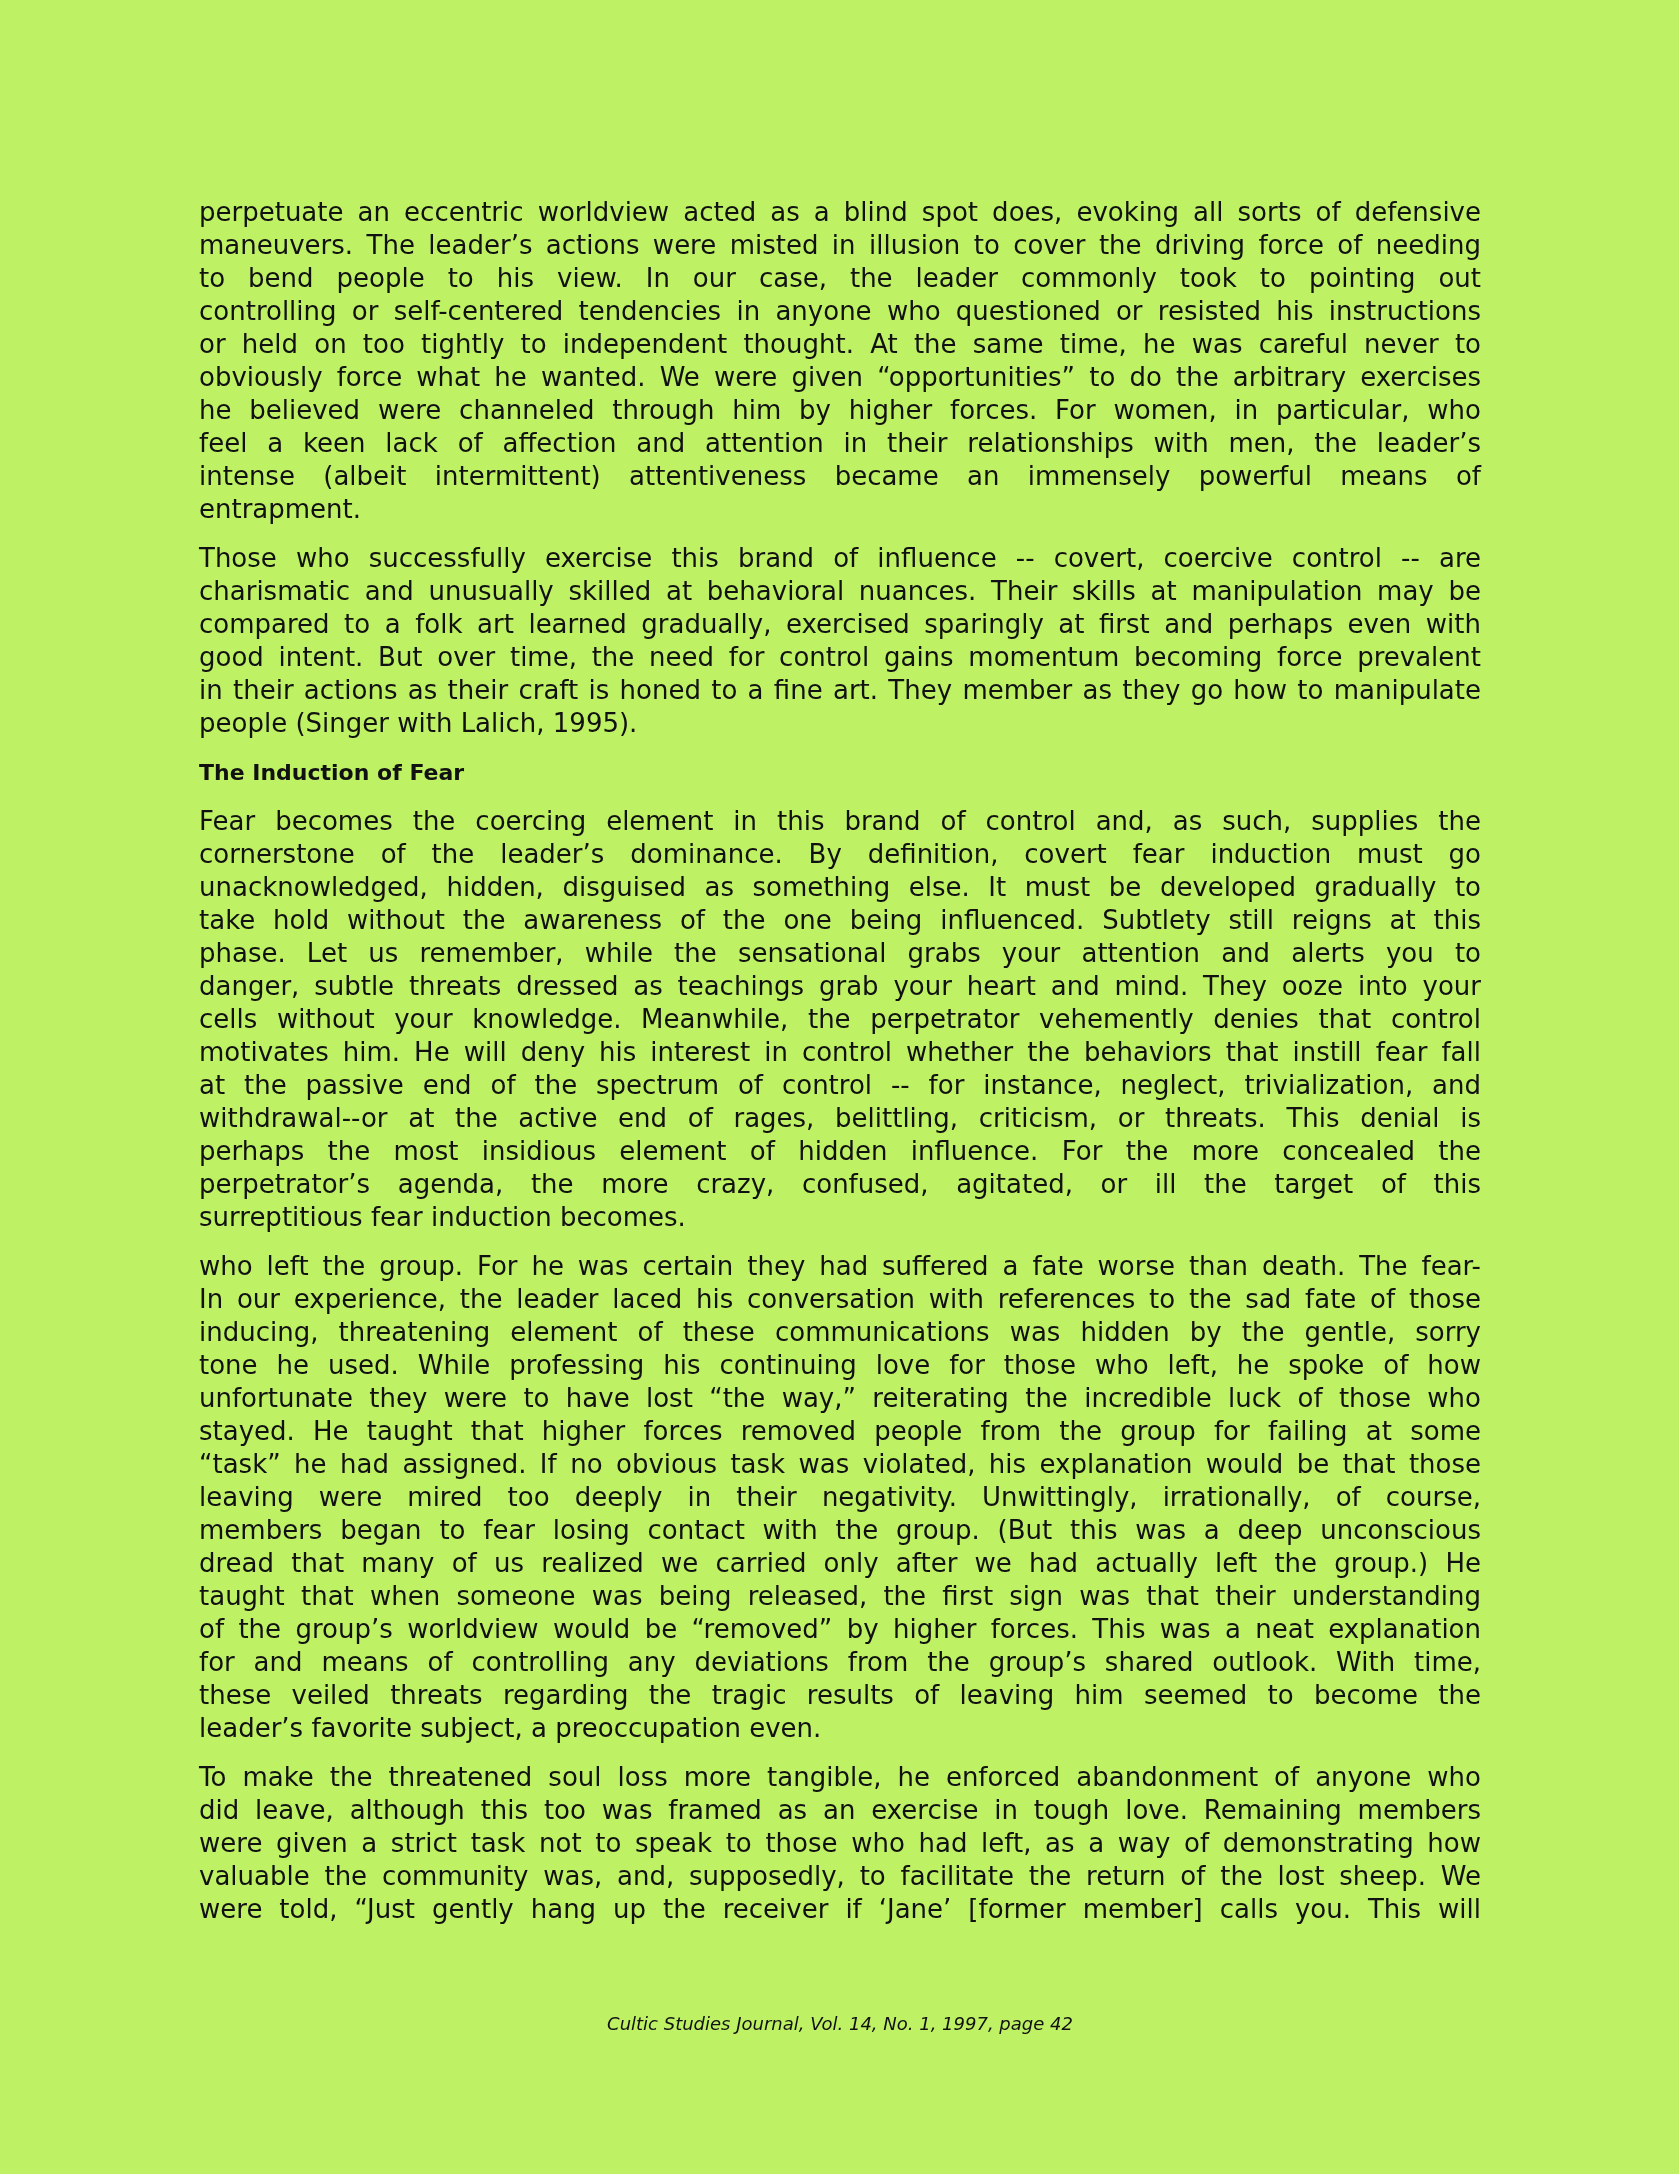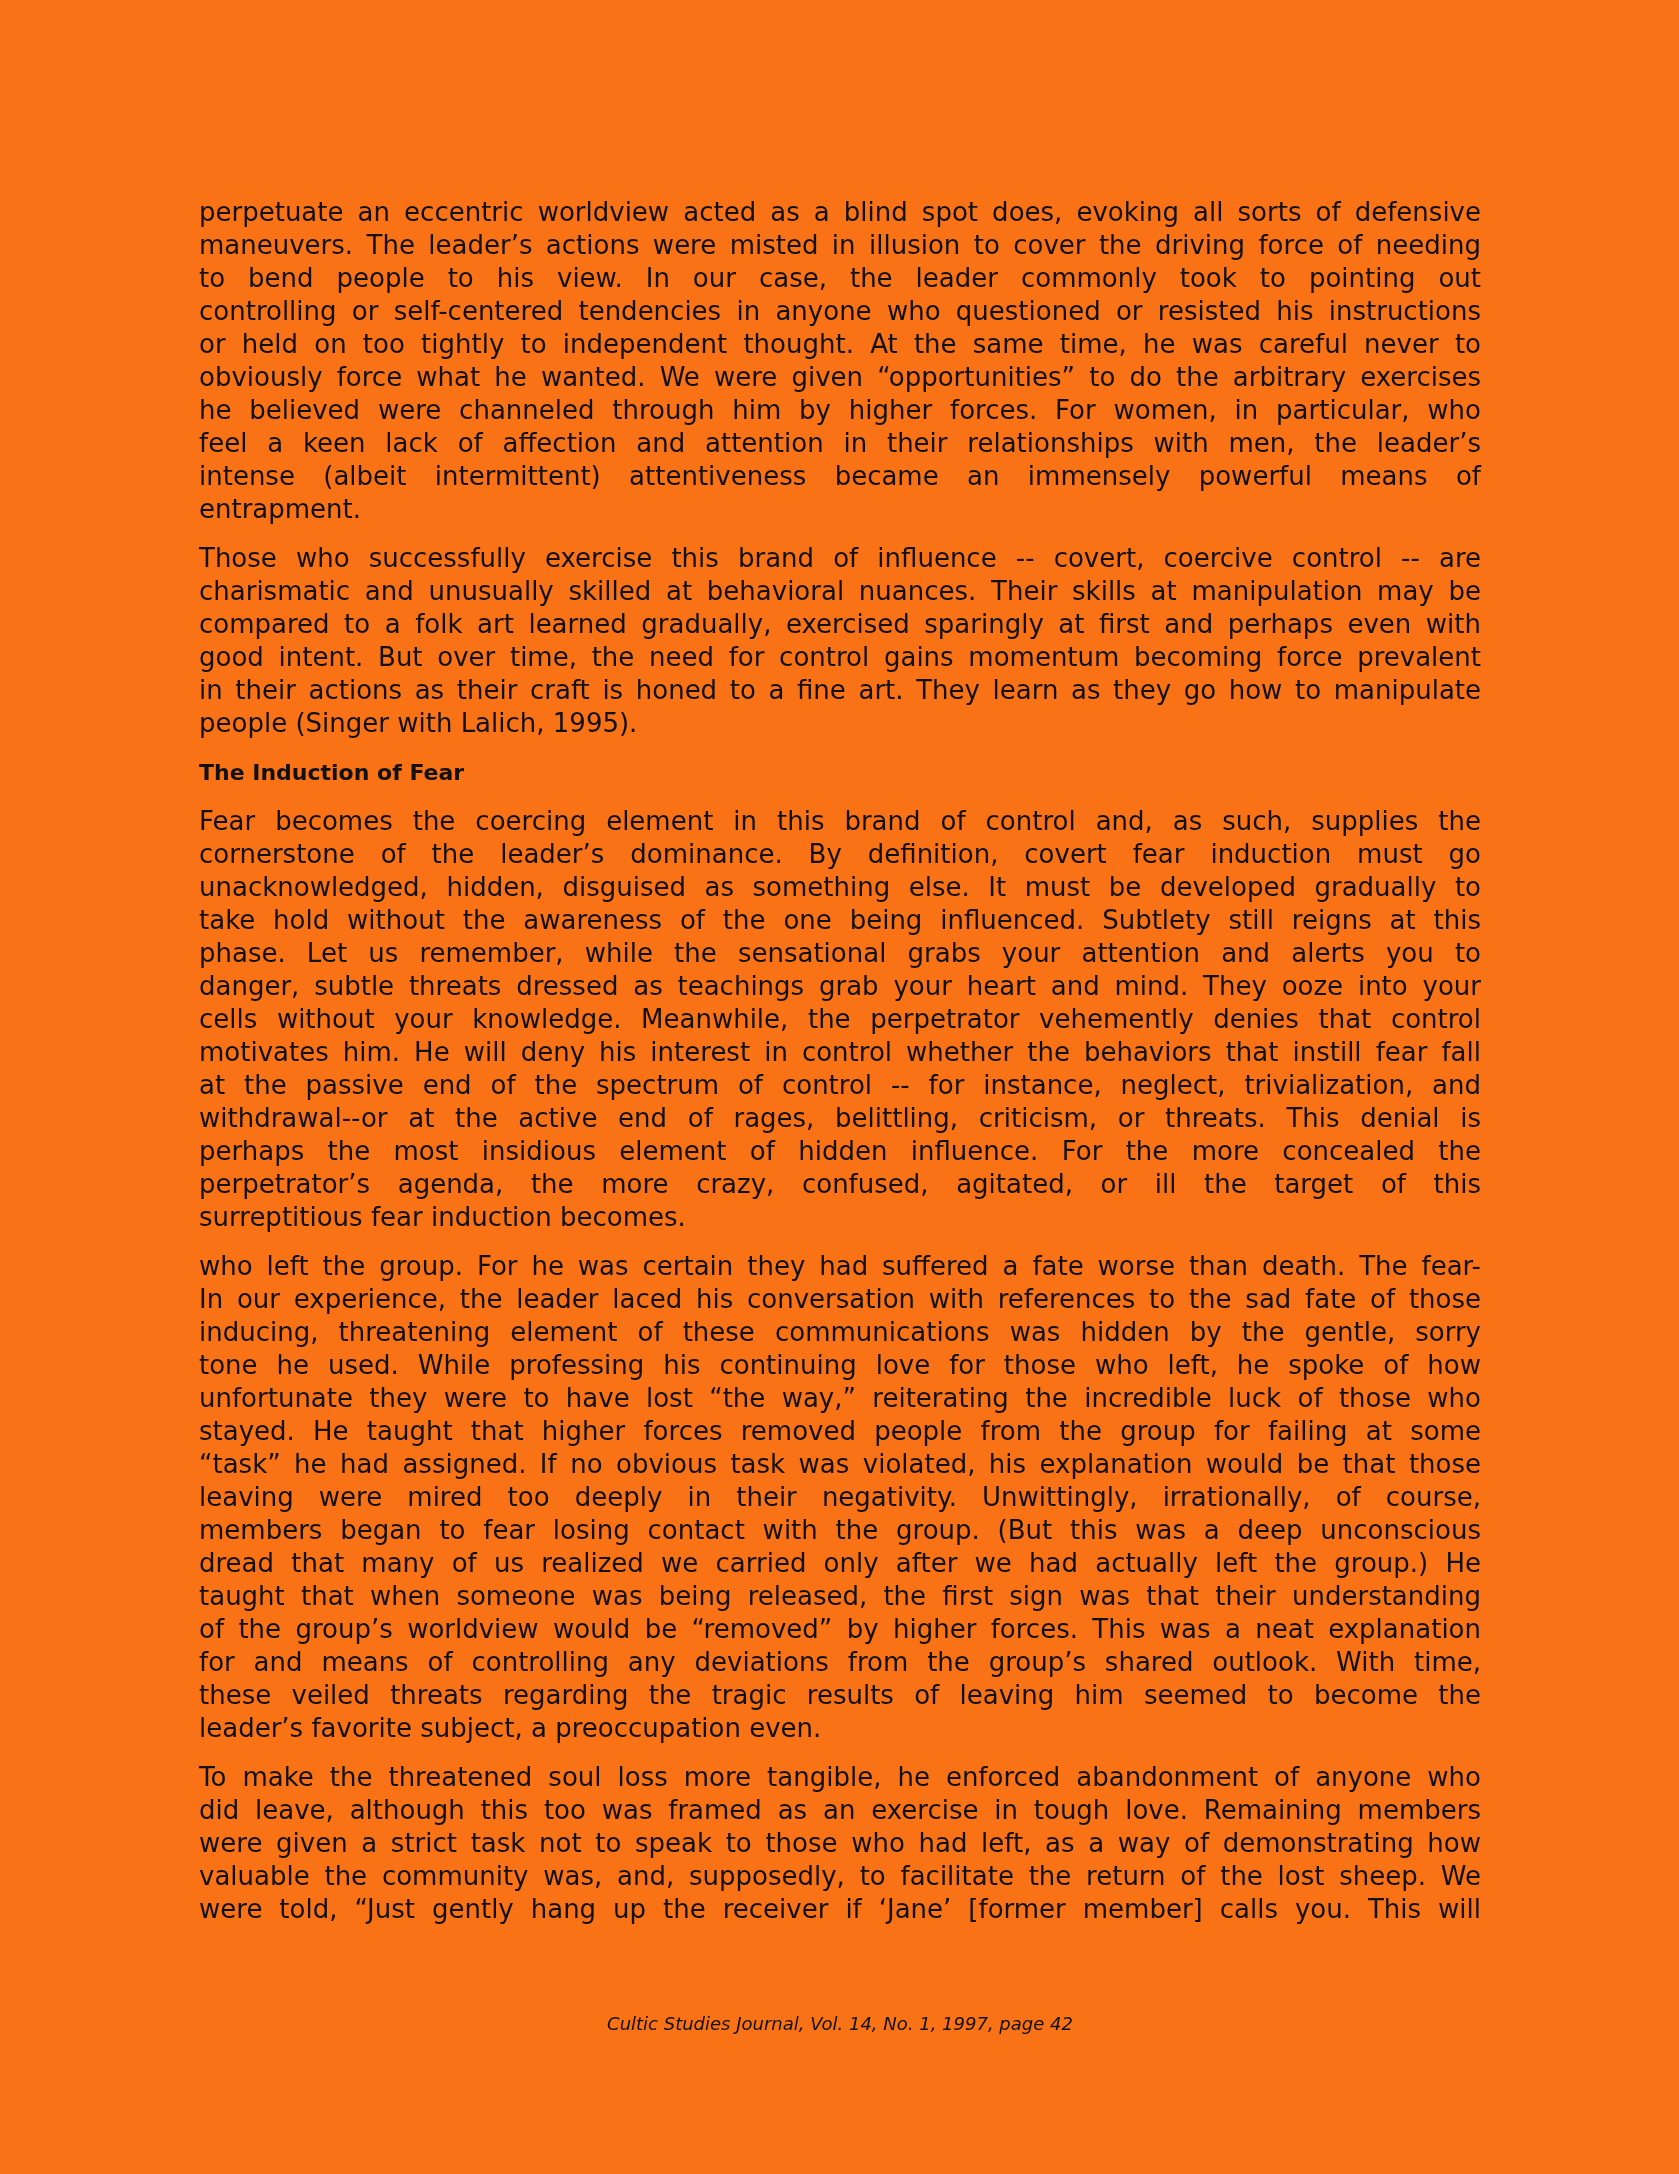--- a/index.html
+++ b/index.html
@@ -1,18 +1,18 @@
 <!DOCTYPE html>
 <html style="font-size:15px"><head>
 <meta charset="utf-8">
 <style>
   html, body { margin: 0; padding: 0; background: #ffffff; }
   body { width: 1680px; height: 2174px; position: relative; overflow: hidden; }
   .page {
-    position: absolute; left: 0; top: 0; width: 1680px; height: 2174px; background: #f97316;
+    position: absolute; left: 0; top: 0; width: 1680px; height: 2174px; background: #bef264;
   }
   .body-text {
     position: absolute; left: 199px; top: 196px; width: 1282px;
     font-family: "DejaVu Sans", sans-serif;
     font-size: 26px;
     line-height: 33px;
     color: #111111;
   }
   .para { margin: 0 0 16px 0; }
   .line {
@@ -46,21 +46,21 @@
           <span class="line">he believed were channeled through him by higher forces. For women, in particular, who</span>
           <span class="line">feel a keen lack of affection and attention in their relationships with men, the leader’s</span>
           <span class="line">intense (albeit intermittent) attentiveness became an immensely powerful means of</span>
           <span class="line last">entrapment.</span>
         </div>
         <div class="para">
           <span class="line">Those who successfully exercise this brand of influence -- covert, coercive control -- are</span>
           <span class="line">charismatic and unusually skilled at behavioral nuances. Their skills at manipulation may be</span>
           <span class="line">compared to a folk art learned gradually, exercised sparingly at first and perhaps even with</span>
           <span class="line">good intent. But over time, the need for control gains momentum becoming force prevalent</span>
-          <span class="line">in their actions as their craft is honed to a fine art. They learn as they go how to manipulate</span>
+          <span class="line">in their actions as their craft is honed to a fine art. They member as they go how to manipulate</span>
           <span class="line last">people (Singer with Lalich, 1995).</span>
         </div>
       </div>
     <div class="heading">The Induction of Fear</div>
     <div id="post-heading">
         <div class="para">
           <span class="line">Fear becomes the coercing element in this brand of control and, as such, supplies the</span>
           <span class="line">cornerstone of the leader’s dominance. By definition, covert fear induction must go</span>
           <span class="line">unacknowledged, hidden, disguised as something else. It must be developed gradually to</span>
           <span class="line">take hold without the awareness of the one being influenced. Subtlety still reigns at this</span>

